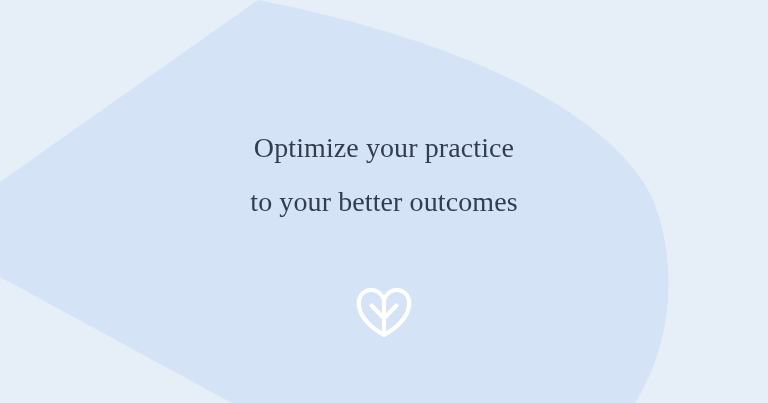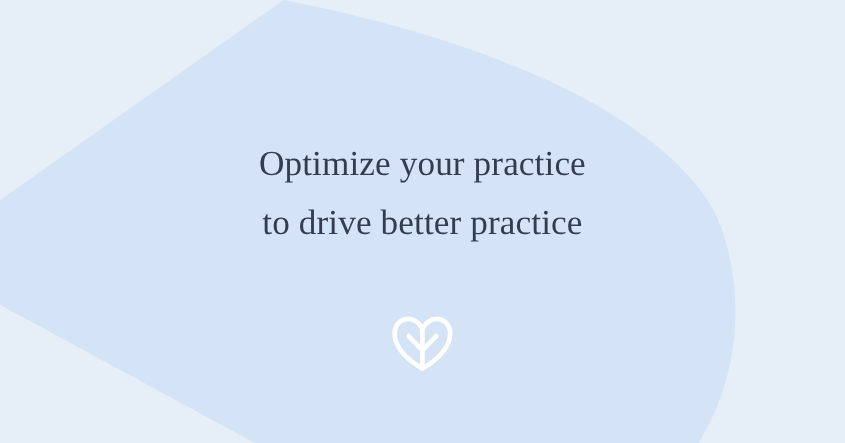--- a/index.html
+++ b/index.html
@@ -38,21 +38,21 @@
     display: flex;
     flex-direction: column;
     align-items: center;
     justify-content: flex-start;
     padding-top: 121px;
   }
 
   .headline {
     text-align: center;
     color: #323e4f;
-    font-size: 32px;
+    font-size: 28px;
     line-height: 54px;
     font-weight: 400;
     letter-spacing: 0.1px;
     white-space: nowrap;
   }
 
   .headline-line { display: block; }
 
   .logo-mark {
     margin-top: 57px;
@@ -70,21 +70,21 @@
     <rect x="0" y="0" width="768" height="403" fill="#e6eef8"></rect>
     <path d="M258 0 L0 182 L0 277 L232 403 L635 403
              C680 330 672 250 655 205
              C640 162 560 60 258 0 Z" fill="#d4e3f5"></path>
   </svg>
 
   <div class="content">
 
     <h1 class="headline">
       <span class="headline-line">Optimize your practice</span>
-      <span class="headline-line">to drive better practice</span>
+      <span class="headline-line">to your better outcomes</span>
     </h1>
 
     <svg class="logo-mark" viewBox="0 0 56 52" fill="none" aria-hidden="true">
 
       <path d="M28 13.5
                C24.5 5.5 17.5 2.5 11.5 4.5
                C4.5 6.8 1.5 14 3.2 21.5
                C5.4 31.5 15 41.5 28 49
                C41 41.5 50.6 31.5 52.8 21.5
                C54.5 14 51.5 6.8 44.5 4.5

